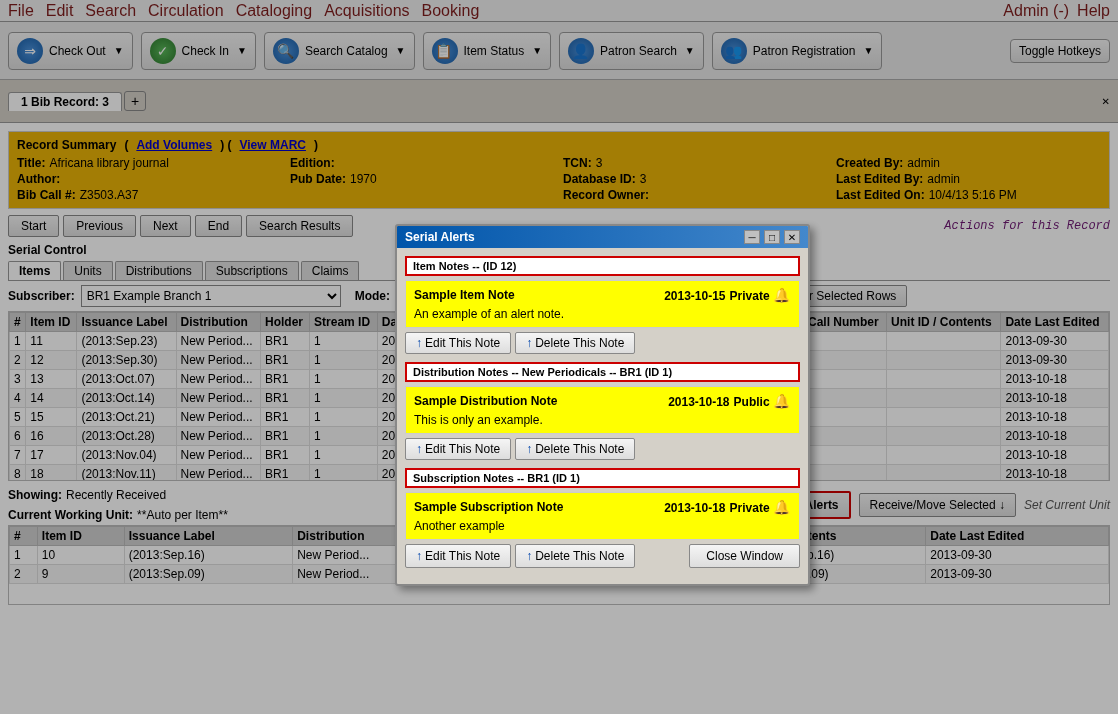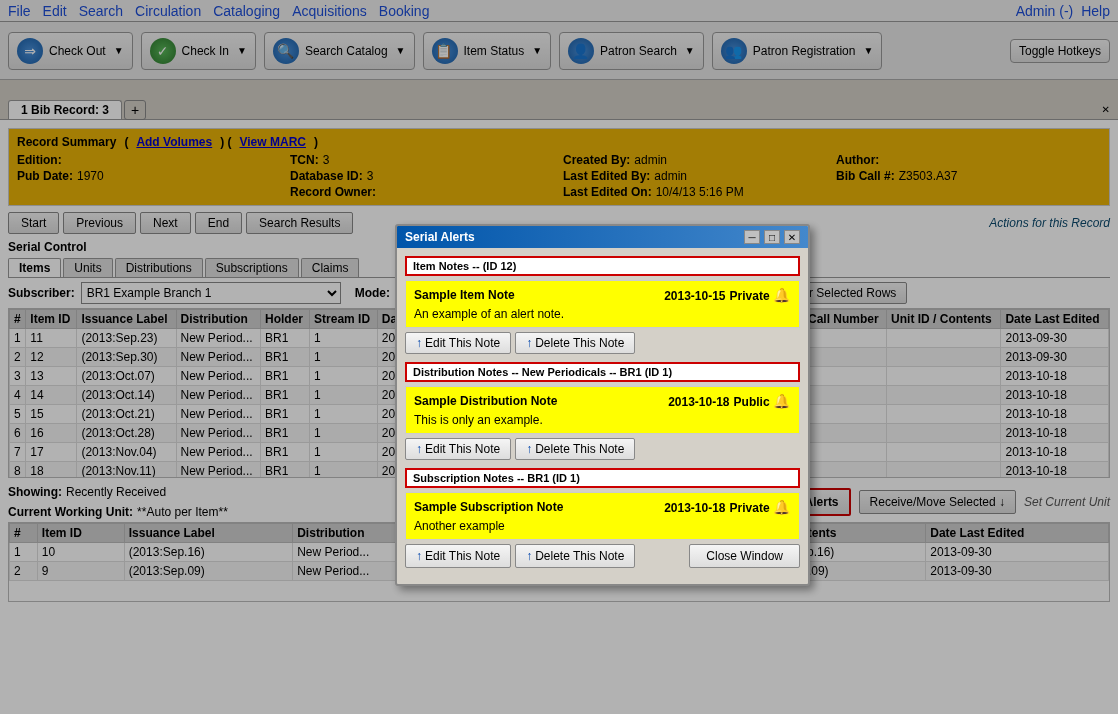--- a/index.html
+++ b/index.html
@@ -1,58 +1,58 @@
 <!DOCTYPE html>
 <html><head>
   <meta charset="utf-8">
   <style>
     * { box-sizing: border-box; margin: 0; padding: 0; font-family: Arial, sans-serif; font-size: 12px; }
     body { background: #d4d0c8; width: 1118px; height: 714px; overflow: hidden; }
 
     
     .menu-bar { background: #f0f0f0; border-bottom: 1px solid #999; padding: 2px 8px; display: flex; gap: 12px; align-items: center; height: 22px; }
-    .menu-item { font-size: 14px; cursor: pointer; color: #1d4ed8; }
+    .menu-item { font-size: 16px; cursor: pointer; color: #7f1d1d; }
     .menu-right { margin-left: auto; display: flex; gap: 8px; }
 
     
     .toolbar { background: #e8e8e8; border-bottom: 1px solid #aaa; padding: 4px 8px; display: flex; align-items: center; gap: 8px; height: 58px; }
     .toolbar-btn { display: flex; align-items: center; gap: 6px; background: linear-gradient(to bottom, #f5f5f5, #ddd); border: 1px solid #999; border-radius: 4px; padding: 4px 8px; cursor: pointer; height: 38px; }
     .toolbar-btn-icon { width: 26px; height: 26px; border-radius: 50%; display: flex; align-items: center; justify-content: center; font-size: 14px; }
     .icon-checkout { background: radial-gradient(circle, #4a90d9, #1a5fa8); color: white; }
     .icon-checkin { background: radial-gradient(circle, #5ab85a, #2d7a2d); color: white; }
     .icon-search { background: radial-gradient(circle, #4a90d9, #1a5fa8); color: white; }
     .icon-status { background: radial-gradient(circle, #4a90d9, #1a5fa8); color: white; }
     .icon-patron { background: radial-gradient(circle, #4a90d9, #1a5fa8); color: white; }
     .icon-reg { background: radial-gradient(circle, #4a90d9, #1a5fa8); color: white; }
     .toolbar-dropdown { font-size: 10px; margin-left: 2px; }
     .toolbar-right { margin-left: auto; display: flex; align-items: center; gap: 6px; }
     .hotkey-btn { background: linear-gradient(to bottom, #f5f5f5, #ddd); border: 1px solid #999; border-radius: 4px; padding: 4px 8px; cursor: pointer; }
 
     
-    .tab-bar { background: #d4d0c8; padding: 4px 8px 4px; display: flex; align-items: center; gap: 2px; border-bottom: 1px solid #999; height: 20px; margin-top: 20px; }
+    .tab-bar { background: #d4d0c8; padding: 4px 8px 4px; display: flex; align-items: center; gap: 2px; border-bottom: 1px solid #999; height: 43px; }
     .tab { background: #e8e8e8; border: 1px solid #999; border-bottom: none; padding: 2px 12px; cursor: pointer; border-radius: 3px 3px 0 0; }
     .tab.active { background: #fff; font-weight: bold; }
     .tab-add { background: none; border: 1px solid #888; border-radius: 3px; padding: 1px 6px; cursor: pointer; font-size: 14px; }
     .close-tab { margin-left: auto; font-size: 10px; cursor: pointer; }
 
     
     .main { background: #fff; margin: 0; padding: 8px; height: calc(714px - 22px - 58px - 28px); overflow: hidden; }
 
     
     .record-summary { border: 1px solid #ccc; padding: 6px 8px; margin-bottom: 6px; background: #eab308; }
     .record-summary-title { display: flex; gap: 8px; align-items: center; margin-bottom: 4px; font-weight: bold; }
     .record-link { color: #0000cc; text-decoration: underline; cursor: pointer; }
     .record-grid { display: grid; grid-template-columns: 1fr 1fr 1fr 1fr; gap: 2px 8px; }
     .record-field { display: flex; gap: 4px; }
     .record-label { font-weight: bold; white-space: nowrap; }
 
     
     .nav-bar { display: flex; gap: 4px; align-items: center; margin-bottom: 6px; }
     .nav-btn { background: linear-gradient(to bottom, #f5f5f5, #ddd); border: 1px solid #888; padding: 3px 12px; cursor: pointer; border-radius: 2px; }
-    .actions-right { margin-left: auto; font-style: italic; color: #0c4a6e; }
+    .actions-right { margin-left: auto; font-style: italic; color: #701a75; font-family: Liberation Mono, monospace; }
 
     
     .serial-label { font-weight: bold; margin-bottom: 4px; }
     .tabs-row { display: flex; border-bottom: 1px solid #999; margin-bottom: 4px; }
     .sub-tab { padding: 2px 10px; border: 1px solid #999; border-bottom: none; background: #e0e0e0; cursor: pointer; margin-right: 2px; border-radius: 2px 2px 0 0; }
     .sub-tab.active { background: #fff; font-weight: bold; }
 
     
     .subscriber-row { display: flex; align-items: center; gap: 6px; margin-bottom: 4px; }
     .subscriber-label { font-weight: bold; }
@@ -169,20 +169,24 @@
     <div class="record-summary-title">
       <span>Record Summary</span>
       <span>(</span>
       <a class="record-link">Add Volumes</a>
       <span>) ( </span>
       <a class="record-link">View MARC</a>
       <span>)</span>
     </div>
     <div class="record-grid">
       <div class="record-field">
+        <span class="record-label">Title:</span>
+        <span>Africana library journal</span>
+      </div>
+      <div class="record-field">
         <span class="record-label">Edition:</span>
         <span></span>
       </div>
       <div class="record-field">
         <span class="record-label">TCN:</span>
         <span>3</span>
       </div>
       <div class="record-field">
         <span class="record-label">Created By:</span>
         <span>admin</span>

